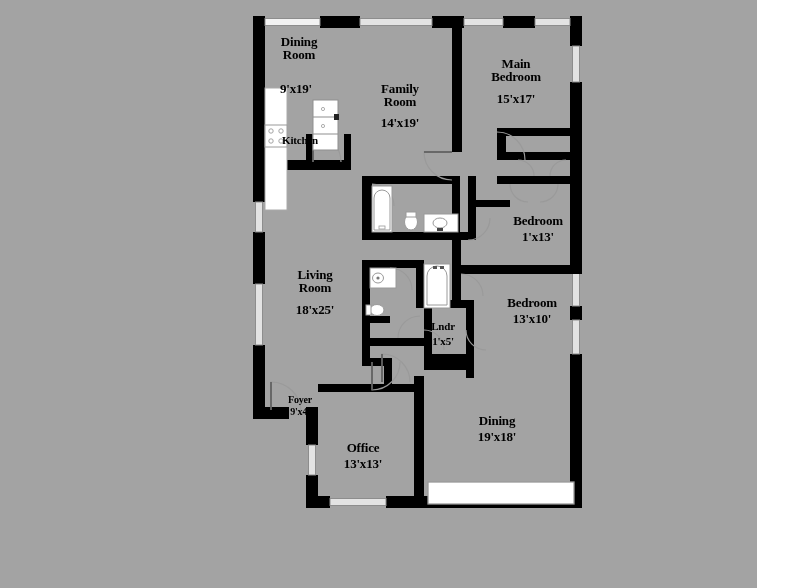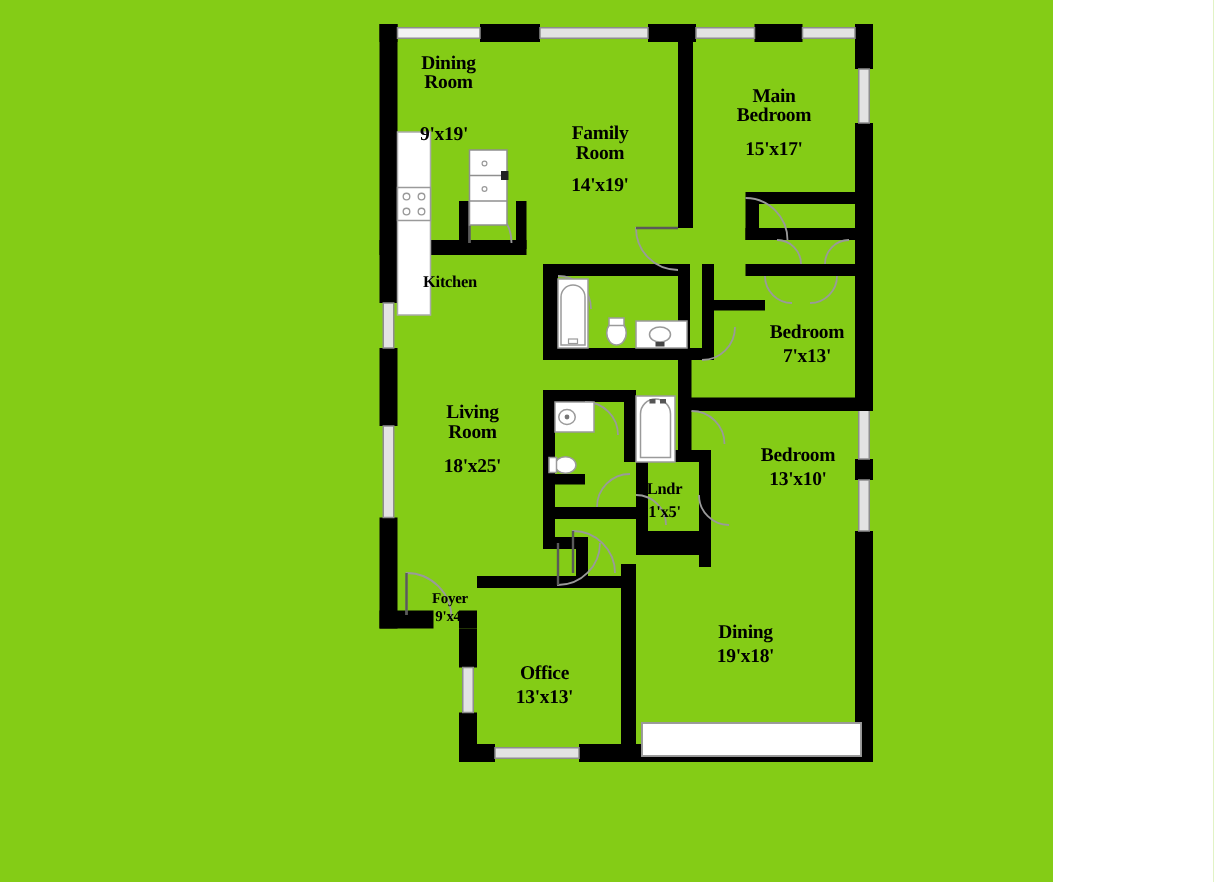--- a/index.html
+++ b/index.html
@@ -9,23 +9,23 @@
   }
   body {
     width: 809px;
     height: 588px;
     font-family: "Liberation Serif", serif;
     overflow: hidden;
     position: relative;
   }
   #floorplan-root {
     position: relative;
-    width: 702px;
+    width: 757px;
     height: 588px;
-    background: #84cc16;
+    background: #a3a3a3;
   }
   #plan-svg {
     position: absolute;
     left: 0;
     top: 0;
     width: 809px;
     height: 588px;
     display: block;
   }
   .room-label {
@@ -245,36 +245,36 @@
       <rect x="428" y="482" width="146" height="22" fill="#ffffff" stroke="#9a9a9a" stroke-width="1.3"></rect>
     </g>
   </svg>
 
   <div class="room-label rl-md" style="left:299px; top:48px;">
     <span class="rl-name">Dining</span>
     <span class="rl-name">Room</span>
   </div>
   <div class="room-label rl-md" style="left:296px; top:89px;">9'x19'</div>
 
-  <div class="room-label rl-sm" style="left:300px; top:141px;margin-top:48px;">Kitchen</div>
+  <div class="room-label rl-sm" style="left:300px; top:141px;">Kitchen</div>
 
   <div class="room-label rl-md" style="left:400px; top:95px;">
     <span class="rl-name">Family</span>
     <span class="rl-name">Room</span>
   </div>
   <div class="room-label rl-md" style="left:400px; top:123px;">14'x19'</div>
 
   <div class="room-label rl-md" style="left:516px; top:70px;">
     <span class="rl-name">Main</span>
     <span class="rl-name">Bedroom</span>
   </div>
   <div class="room-label rl-md" style="left:516px; top:99px;">15'x17'</div>
 
   <div class="room-label rl-md" style="left:538px; top:221px;">Bedroom</div>
-  <div class="room-label rl-md" style="left:538px; top:237px;">7'x13'</div>
+  <div class="room-label rl-md" style="left:538px; top:237px;">1'x13'</div>
 
   <div class="room-label rl-md" style="left:532px; top:303px;">Bedroom</div>
   <div class="room-label rl-md" style="left:532px; top:319px;">13'x10'</div>
 
   <div class="room-label rl-md" style="left:315px; top:281px;">
     <span class="rl-name">Living</span>
     <span class="rl-name">Room</span>
   </div>
   <div class="room-label rl-md" style="left:315px; top:310px;">18'x25'</div>
 

